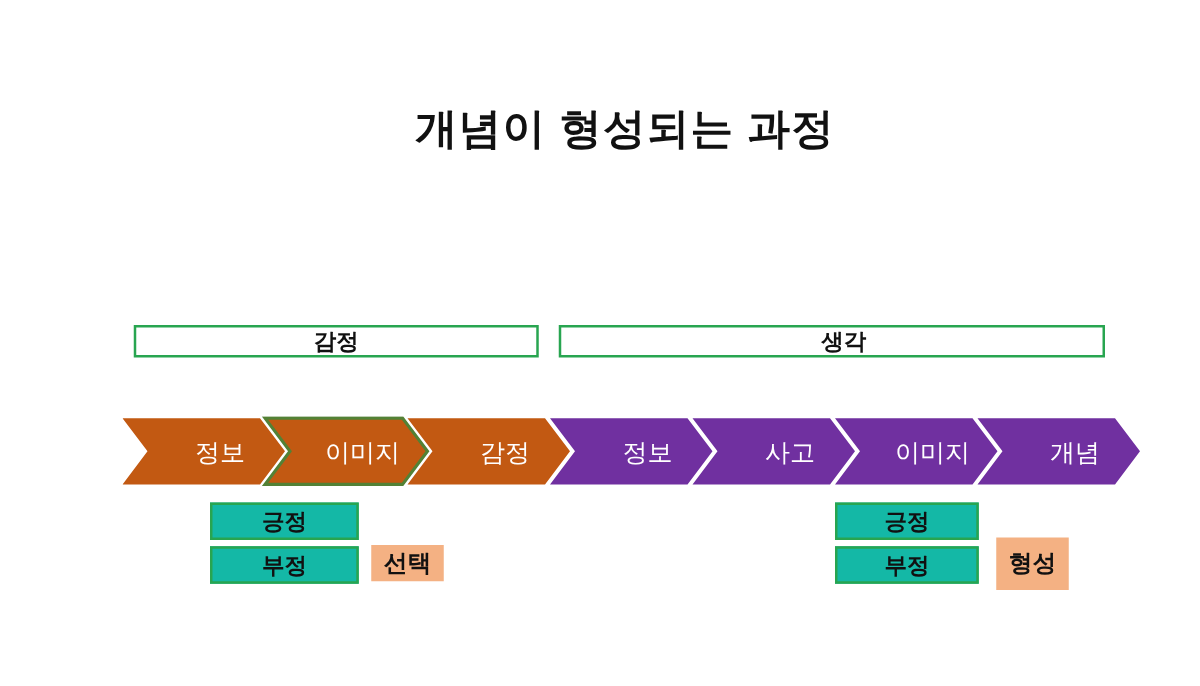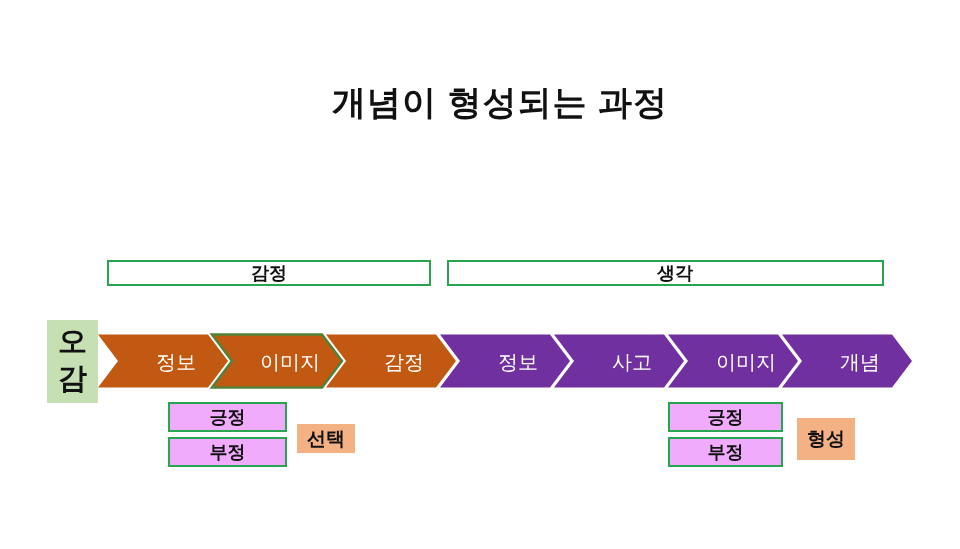--- a/index.html
+++ b/index.html
@@ -74,59 +74,59 @@
     font-size: 20px;
     font-weight: 400;
     font-family: "Liberation Sans", sans-serif;
   }
 
   .choice {
     position: absolute;
     box-sizing: border-box;
     height: 30px;
     border: 2px solid var(--border-green, #28a550);
-    background: #f0abfc;
+    background: #14b8a6;
     display: flex;
     align-items: center;
     justify-content: center;
     font-size: 18px;
     font-weight: 700;
   }
   .choice-l-pos { left: 168px; top: 402px; width: 119px; }
   .choice-l-neg { left: 168px; top: 437px; width: 119px; }
   .choice-r-pos { left: 668px; top: 402px; width: 115px; }
   .choice-r-neg { left: 668px; top: 437px; width: 115px; }
 
   .tag {
     position: absolute;
     background: var(--tag-salmon, #f4b183);
     display: flex;
     align-items: center;
     justify-content: center;
     font-size: 19px;
     font-weight: 700;
+    margin-top: 12px;
   }
   .tag-select { left: 297px; top: 424px; width: 58px; height: 29px; }
   .tag-form   { left: 797px; top: 418px; width: 58px; height: 42px; }
 </style>
 </head>
 <body>
 
 <div class="slide">
 
   <div class="title">개념이 형성되는 과정</div>
 
   <div class="hdr hdr-emotion">
     <span>감정</span>
   </div>
   <div class="hdr hdr-thought">
     <span>생각</span>
   </div>
 
-  <div class="source">오감</div>
 
   <svg class="arrows-svg" width="816" height="56" viewBox="0 -1.5 816 56">
     <polygon class="poly-orange" points="0,0 110,0 130,26.5 110,53 0,53 20,26.5"></polygon>
     <polygon class="poly-orange poly-outlined" points="114,0 224,0 244,26.5 224,53 114,53 134,26.5"></polygon>
     <polygon class="poly-orange" points="228,0 338,0 358,26.5 338,53 228,53 248,26.5"></polygon>
     <polygon class="poly-purple" points="342,0 452,0 472,26.5 452,53 342,53 362,26.5"></polygon>
     <polygon class="poly-purple" points="456,0 566,0 586,26.5 566,53 456,53 476,26.5"></polygon>
     <polygon class="poly-purple" points="570,0 680,0 700,26.5 680,53 570,53 590,26.5"></polygon>
     <polygon class="poly-purple" points="684,0 794,0 814,26.5 794,53 684,53 704,26.5"></polygon>
 

